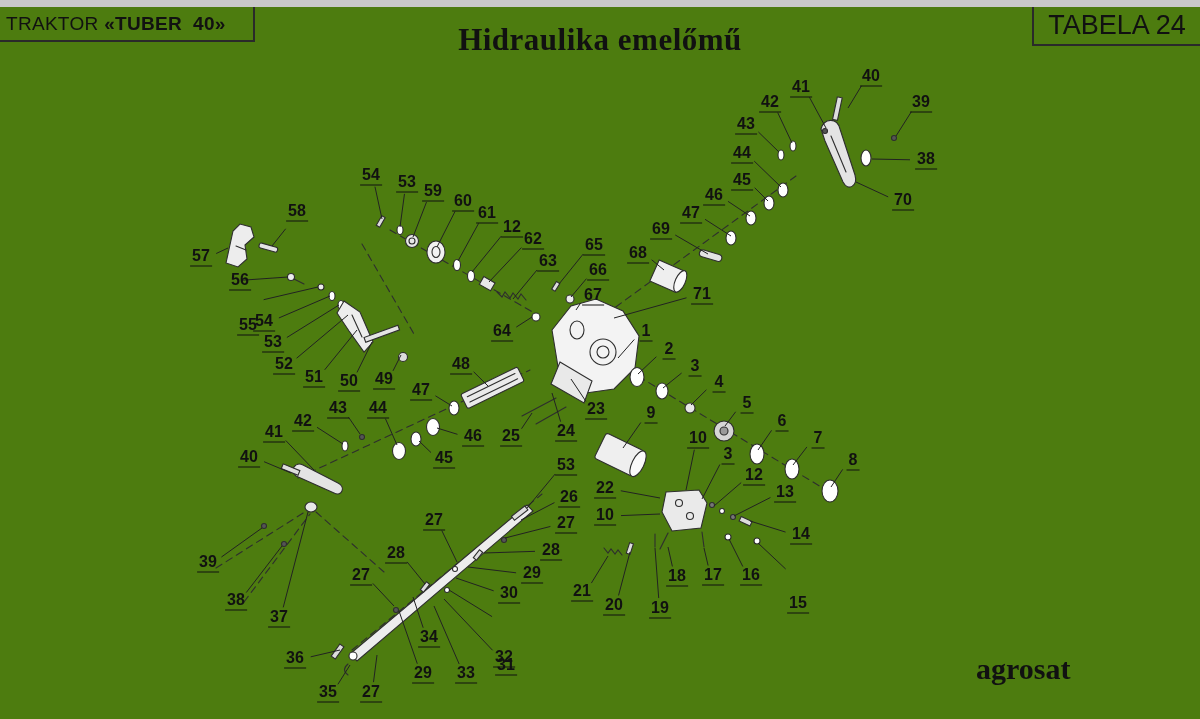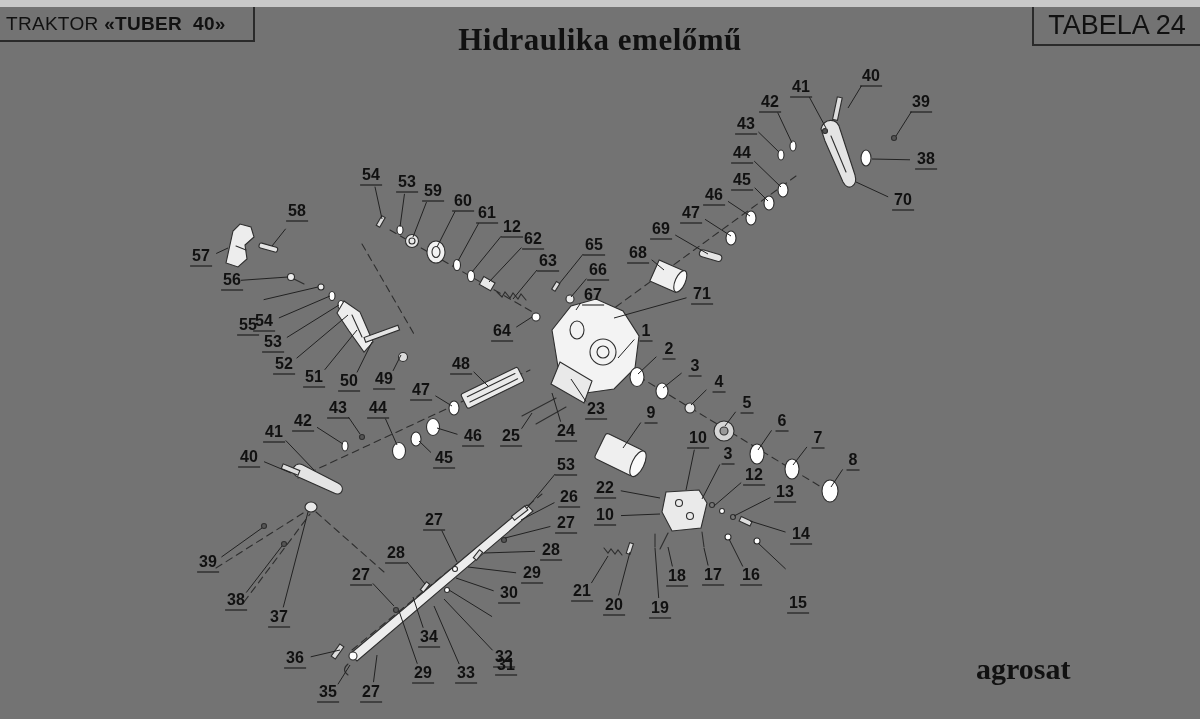--- a/index.html
+++ b/index.html
@@ -1,16 +1,16 @@
 <!DOCTYPE html>
 <html><head>
 <meta charset="utf-8">
 <style>
   html,body{margin:0;padding:0;background:#ffffff;}
-  .page{position:relative;width:1200px;height:719px;background:#737373;overflow:hidden;
+  .page{position:relative;width:1200px;height:719px;background:#4d7c0f;overflow:hidden;
         font-family:"Liberation Sans",sans-serif;color:#111;}
   .top-strip{position:absolute;top:0;left:0;width:1200px;height:7px;background:#c9c9c9;}
   .traktor-box{position:absolute;top:7px;left:0;width:247px;height:33px;
         border-right:2px solid #2a2a2a;border-bottom:2px solid #2a2a2a;
         display:flex;align-items:center;padding-left:6px;font-size:19px;letter-spacing:.3px;}
   .traktor-box span{white-space:pre;}
   .traktor-box .bold{font-weight:bold;}
   .page-title{position:absolute;top:22px;left:0;width:1200px;text-align:center;
         font-family:"Liberation Serif",serif;font-weight:bold;font-size:31px;letter-spacing:.5px;}
   .tabela-box{position:absolute;top:7px;right:0;width:166px;height:37px;
@@ -287,21 +287,21 @@
       <div class="callout" style="left: 512px; top: 228px;">12</div>
       <div class="callout" style="left: 533px; top: 240px;">62</div>
       <div class="callout" style="left: 594px; top: 246px;">65</div>
       <div class="callout" style="left: 548px; top: 262px;">63</div>
       <div class="callout" style="left: 598px; top: 271px;">66</div>
       <div class="callout" style="left: 593px; top: 296px;">67</div>
       <div class="callout" style="left: 702px; top: 295px;">71</div>
       <div class="callout" style="left: 502px; top: 332px;">64</div>
       <div class="callout" style="left: 297px; top: 212px;">58</div>
       <div class="callout" style="left: 201px; top: 257px;">57</div>
-      <div class="callout" style="left: 232px; top: 281px;">56</div>
+      <div class="callout" style="left: 240px; top: 281px;">56</div>
       <div class="callout" style="left: 248px; top: 302px; margin-top: 24px;">55</div>
       <div class="callout" style="left: 264px; top: 322px;">54</div>
       <div class="callout" style="left: 273px; top: 343px;">53</div>
       <div class="callout" style="left: 284px; top: 365px;">52</div>
       <div class="callout" style="left: 314px; top: 378px;">51</div>
       <div class="callout" style="left: 349px; top: 382px;">50</div>
       <div class="callout" style="left: 384px; top: 380px;">49</div>
       <div class="callout" style="left: 461px; top: 365px;">48</div>
       <div class="callout" style="left: 421px; top: 391px;">47</div>
       <div class="callout" style="left: 378px; top: 409px;">44</div>

